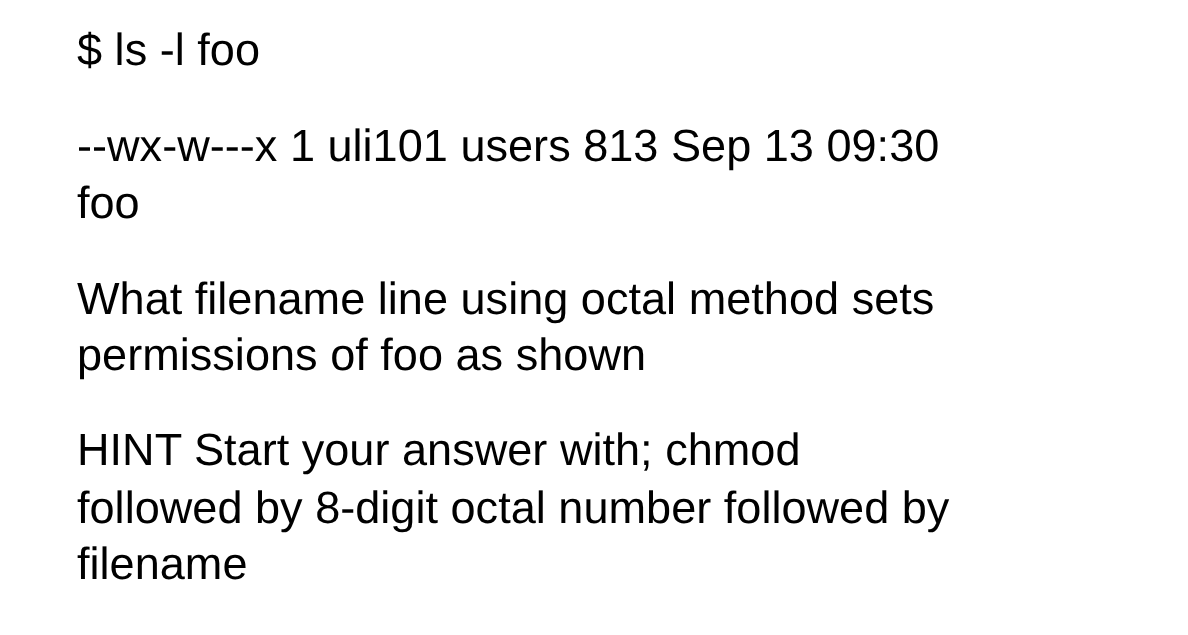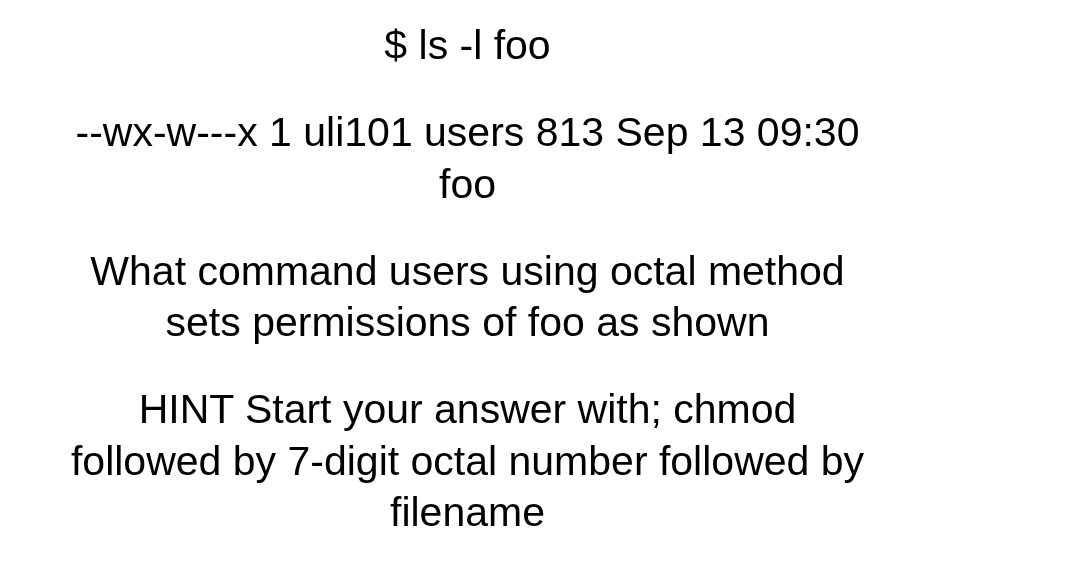--- a/index.html
+++ b/index.html
@@ -8,21 +8,20 @@
     width: 1080px;
     height: 577px;
     background: #ffffff;
     font-family: "Segoe UI", "Helvetica Neue", Arial, sans-serif;
     color: #000000;
   }
   .page {
     box-sizing: border-box;
     padding: 20px 70px 20px 70px;
     width: 935px;
-    text-align: center;
   }
   .para {
     font-size: 41px;
     line-height: 1.25;
     margin: 0 0 36px 0;
     letter-spacing: 0px;
     font-weight: 400;
   }
   .para.last {
     margin-bottom: 0;
@@ -30,17 +29,17 @@
 </style>
 </head>
 <body>
 
 <div class="page">
 
   <p class="para">$ ls -l foo</p>
 
   <p class="para">--wx-w---x 1 uli101 users 813 Sep 13 09:30 foo</p>
 
-  <p class="para">What command users using octal method sets permissions of foo as shown</p>
+  <p class="para">What filename line using octal method sets permissions of foo as shown</p>
 
-  <p class="para last">HINT Start your answer with;  chmod followed by 7-digit octal number followed by filename</p>
+  <p class="para last">HINT Start your answer with;  chmod followed by 8-digit octal number followed by filename</p>
 
 </div>
 
 </body></html>

